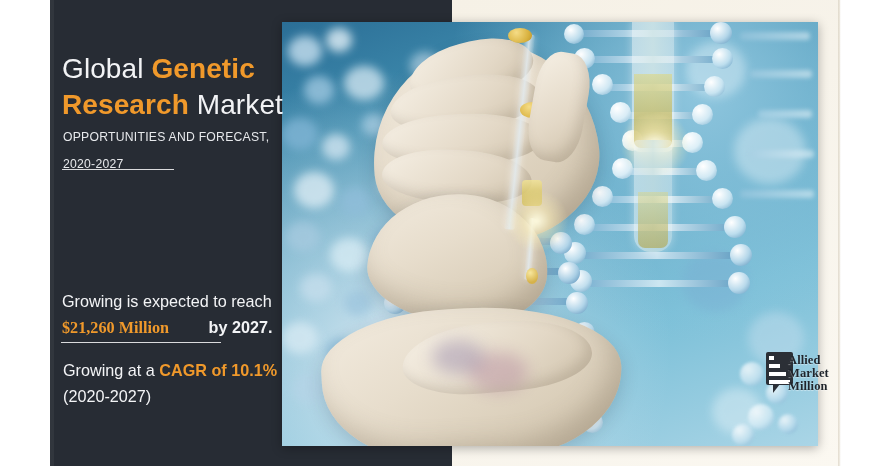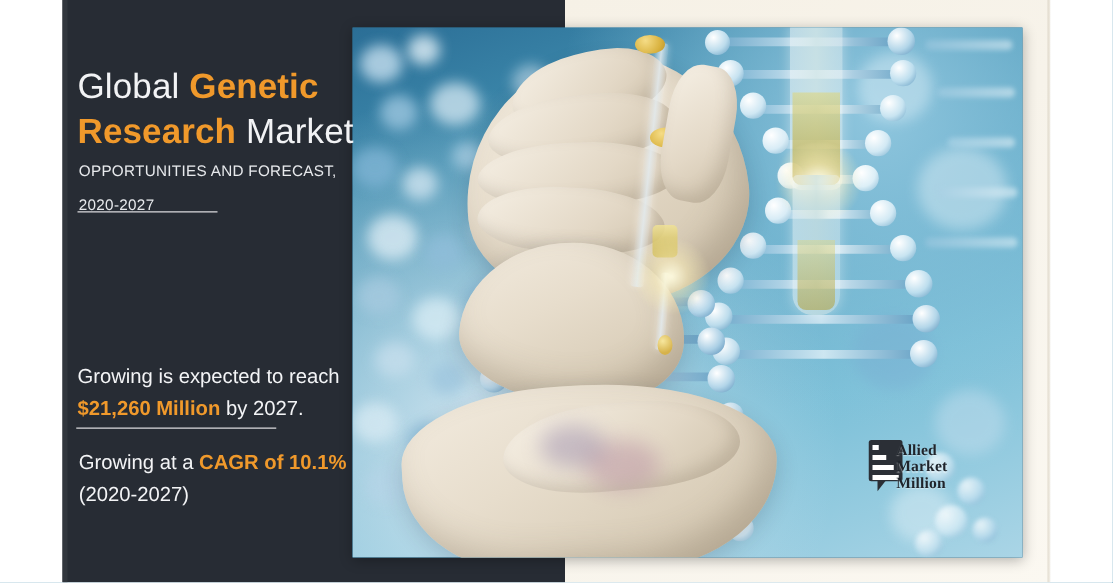--- a/index.html
+++ b/index.html
@@ -49,22 +49,22 @@
   .rule{
     position:absolute;height:1px;background:#e9eaec;opacity:.92;
   }
   .rule-1{left:62px;top:169px;width:112px;}
   .rule-2{left:61px;top:342px;width:160px;}
 
   .stat{
     position:absolute;left:62px;top:262px;width:360px;
     font-size:16.2px;line-height:26px;color:#f3f4f6;font-weight:400;
   }
-  .stat .accent{color:#f0992b;font-weight:700;}
-  .stat .bold{font-weight:400;}
+  .stat .accent{color:#f0992b;font-weight:700;font-family:Liberation Serif, serif;}
+  .stat .bold{font-weight:700;margin-left:35px;}
 
   .cagr{
     position:absolute;left:63px;top:357px;width:360px;
     font-size:16.2px;line-height:26px;color:#f3f4f6;font-weight:400;
   }
   .cagr .accent{color:#f0992b;font-weight:700;}
 
   
   .photo{
     position:absolute;left:282px;top:22px;width:536px;height:424px;
@@ -125,21 +125,21 @@
     filter:blur(1px);
   }
   .letters{
     position:absolute;color:rgba(255,255,255,.14);
     font-size:26px;font-weight:700;letter-spacing:2px;
     font-family:"Liberation Serif",serif;
   }
 
   
   .logo{
-    position:absolute;left:695px;top:352px;width:86px;height:44px;
+    position:absolute;left:766px;top:352px;width:86px;height:44px;
   }
   .logo-bubble{
     position:absolute;left:0;top:0;width:27px;height:33px;
     background:#2b2f36;border-radius:2px;
   }
   .logo-tail{
     position:absolute;left:7px;top:32px;width:0;height:0;
     border-left:7px solid #2b2f36;
     border-bottom:9px solid transparent;
   }

